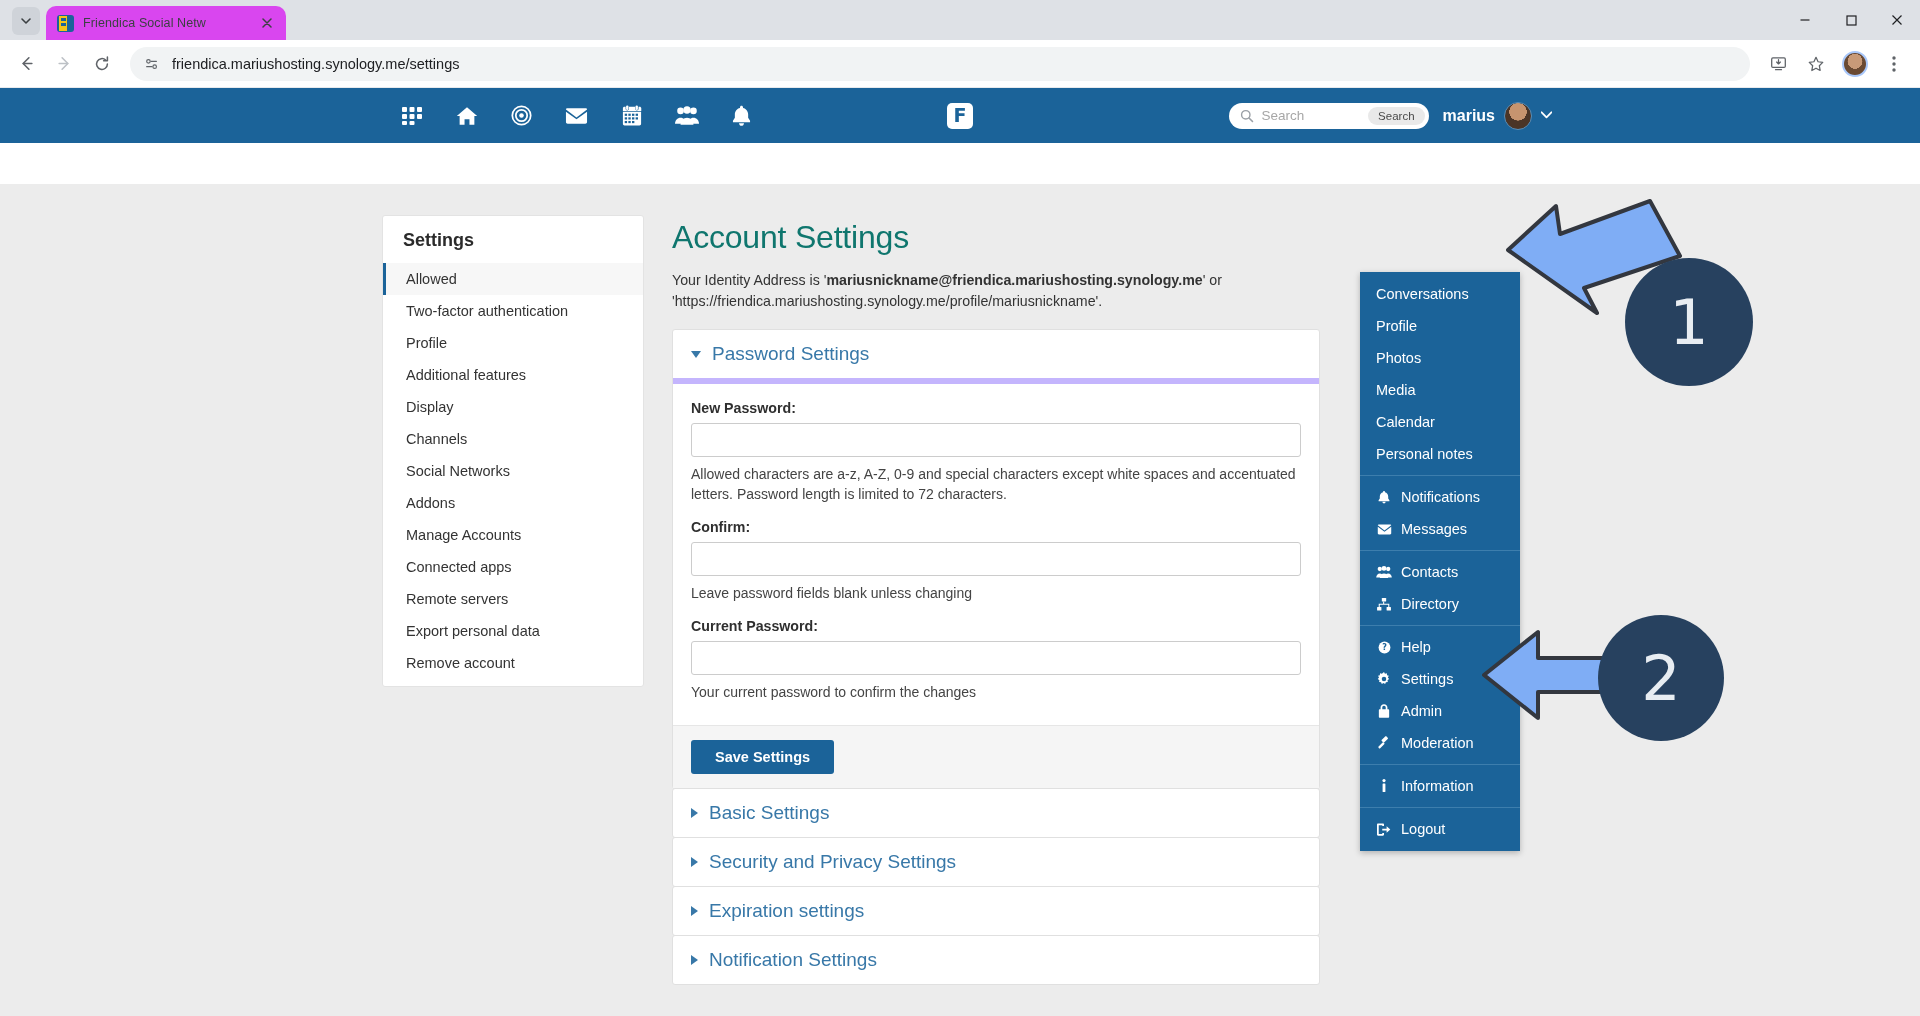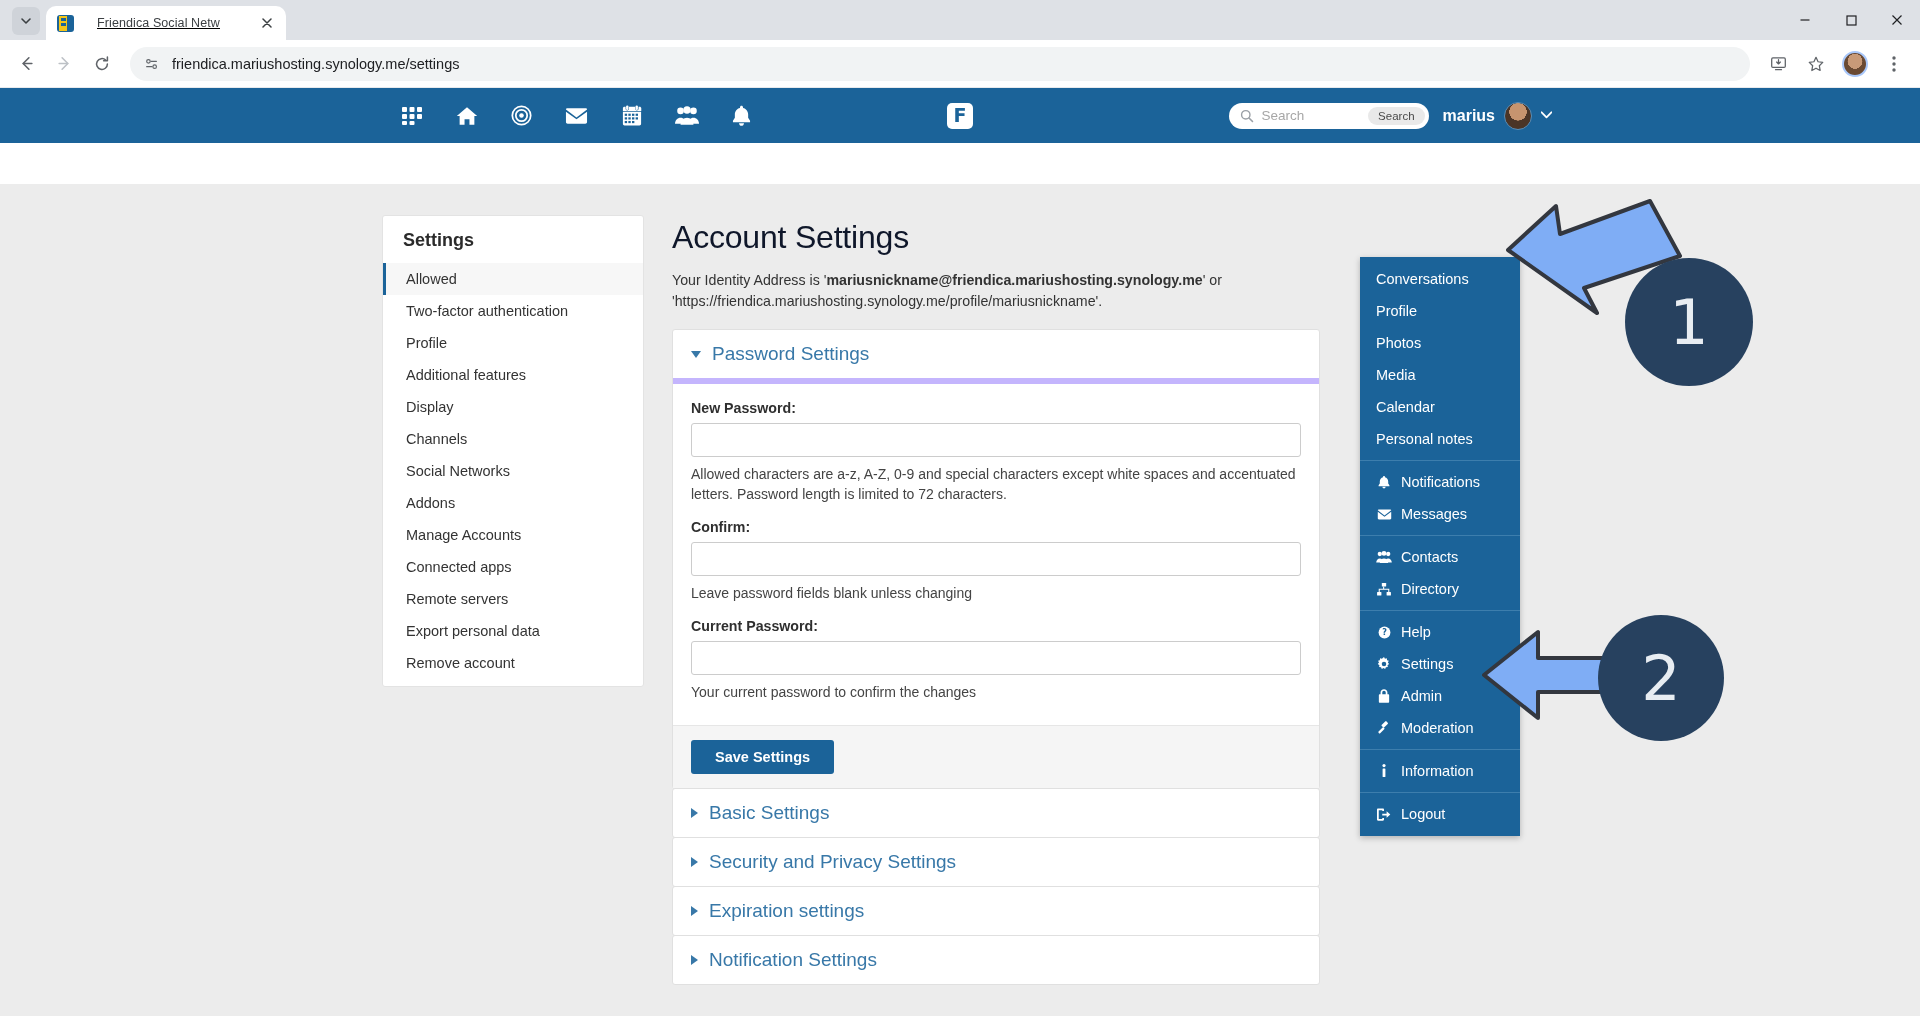--- a/index.html
+++ b/index.html
@@ -16,23 +16,23 @@
   .tabstrip {
     height: 40px; background: #dee1e6;
     display: flex; align-items: flex-end; padding-left: 8px; position: relative;
   }
   .tab-list-btn {
     width: 28px; height: 28px; margin: 0 6px 5px 4px; border-radius: 6px;
     background: #cfd3d9; display: flex; align-items: center; justify-content: center;
     color: #3c4043;
   }
   .tab {
-    height: 34px; min-width: 240px; max-width: 260px; background: #ffffff;
+    height: 34px; min-width: 240px; max-width: 260px; background: #d946ef;
     border-radius: 10px 10px 0 0; display: flex; align-items: center;
-    padding: 0 10px 0 11px; gap: 23px; position: relative; text-decoration: underline;
+    padding: 0 10px 0 11px; gap: 9px; position: relative;
   }
   .tab-favicon {
     width: 17px; height: 17px; border-radius: 3px; background: #1b6399;
     position: relative; flex: 0 0 auto; overflow:hidden;
   }
   .tab-favicon::before {
     content: ""; position: absolute; left: 2px; top: 1px; width: 8px; height: 15px;
     background: #f5c518;
   }
   .tab-favicon::after {
@@ -109,21 +109,21 @@
     width: 28px; height: 28px; border-radius: 50%;
     background: radial-gradient(circle at 50% 34%, #c6946f 0 40%, #4b3527 41% 100%);
     border: 1px solid #5a8cb5;
   }
   .caret-down { color:#ffffff; font-size: 10px; }
 
   .subbar { height: 41px; background: #ffffff; }
 
   
   .dropdown {
-    position: absolute; top: 169px; left: 1360px; width: 160px;
+    position: absolute; top: 184px; left: 1360px; width: 160px;
     background: #1b6399; z-index: 40; padding: 6px 0 6px 0;
     box-shadow: 0 2px 6px rgba(0,0,0,.25);
   }
   .dd-item {
     display:flex; align-items:center; gap: 9px; height: 32px;
     padding: 0 10px 0 16px; color:#ffffff; font-size: 14.5px; white-space:nowrap;
   }
   .dd-item .dd-ic { width: 16px; display:flex; justify-content:center; color:#fff; flex:0 0 auto;}
   .dd-sep { height: 1px; background: #3d7ead; margin: 5px 0; }
 
@@ -140,21 +140,21 @@
   .side-item {
     height: 32px; display:flex; align-items:center; padding-left: 20px;
     font-size: 14.5px; color: #333333; border-left: 3px solid transparent;
   }
   .side-item.active { background: #f7f7f7; border-left-color: #1b6399; }
 
   .main {
     margin-left: 28px; width: 648px; position: relative;
   }
   .main h1 {
-    font-size: 32px; color: #0f172a; font-weight: 400; letter-spacing: -.2px;
+    font-size: 32px; color: #0f766e; font-weight: 400; letter-spacing: -.2px;
     margin-bottom: 14px; padding-top: 4px;
   }
   .identity { font-size: 14.2px; color: #333333; line-height: 1.45; margin-bottom: 18px; }
   .identity b { font-weight: 700; }
 
   .panel { border: 1px solid #e0e0e0; border-radius: 3px; background:#fff; margin-bottom: -1px; }
   .panel-head {
     padding: 13px 18px; font-size: 19px; color: #3878a8; display:flex; align-items:center; gap: 11px;
   }
   .tri { width:0; height:0; }

